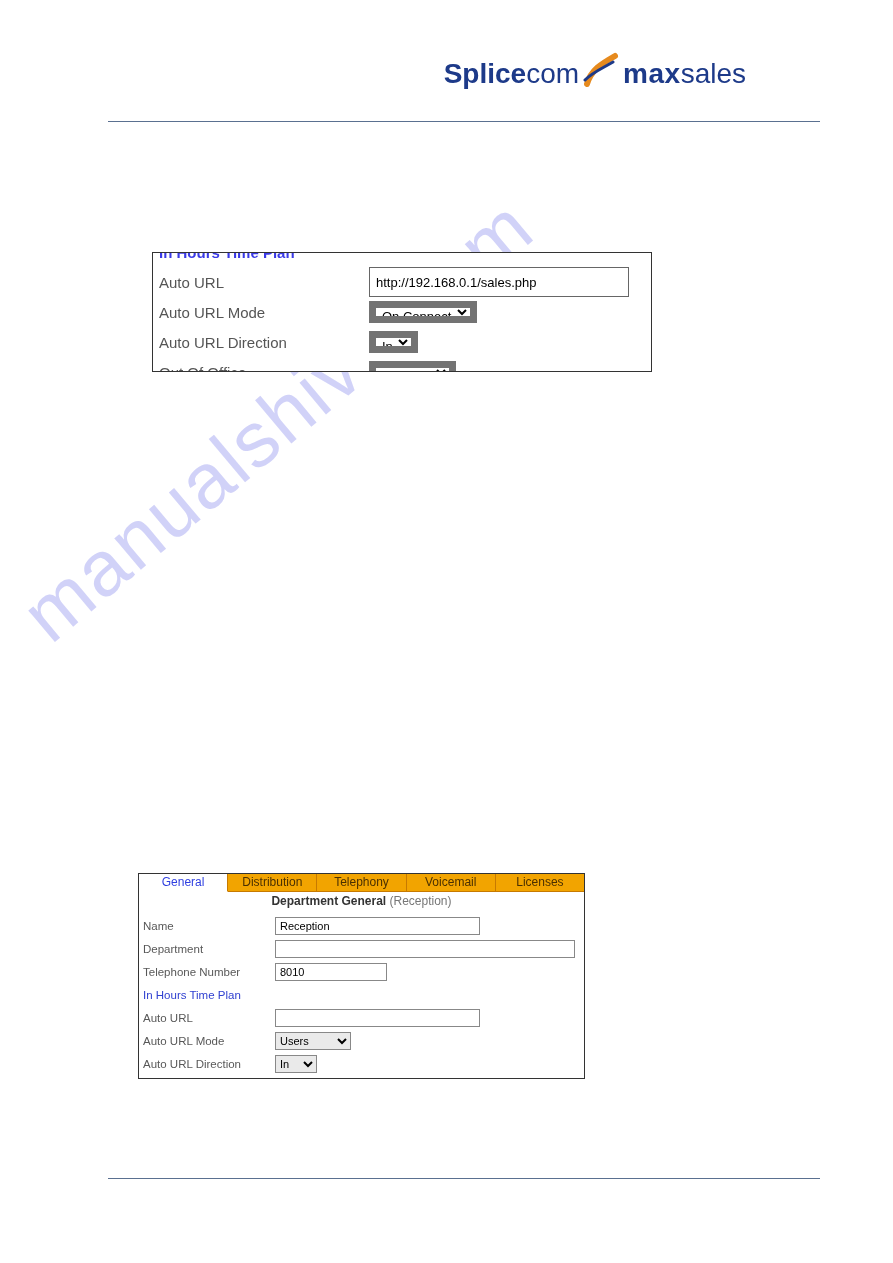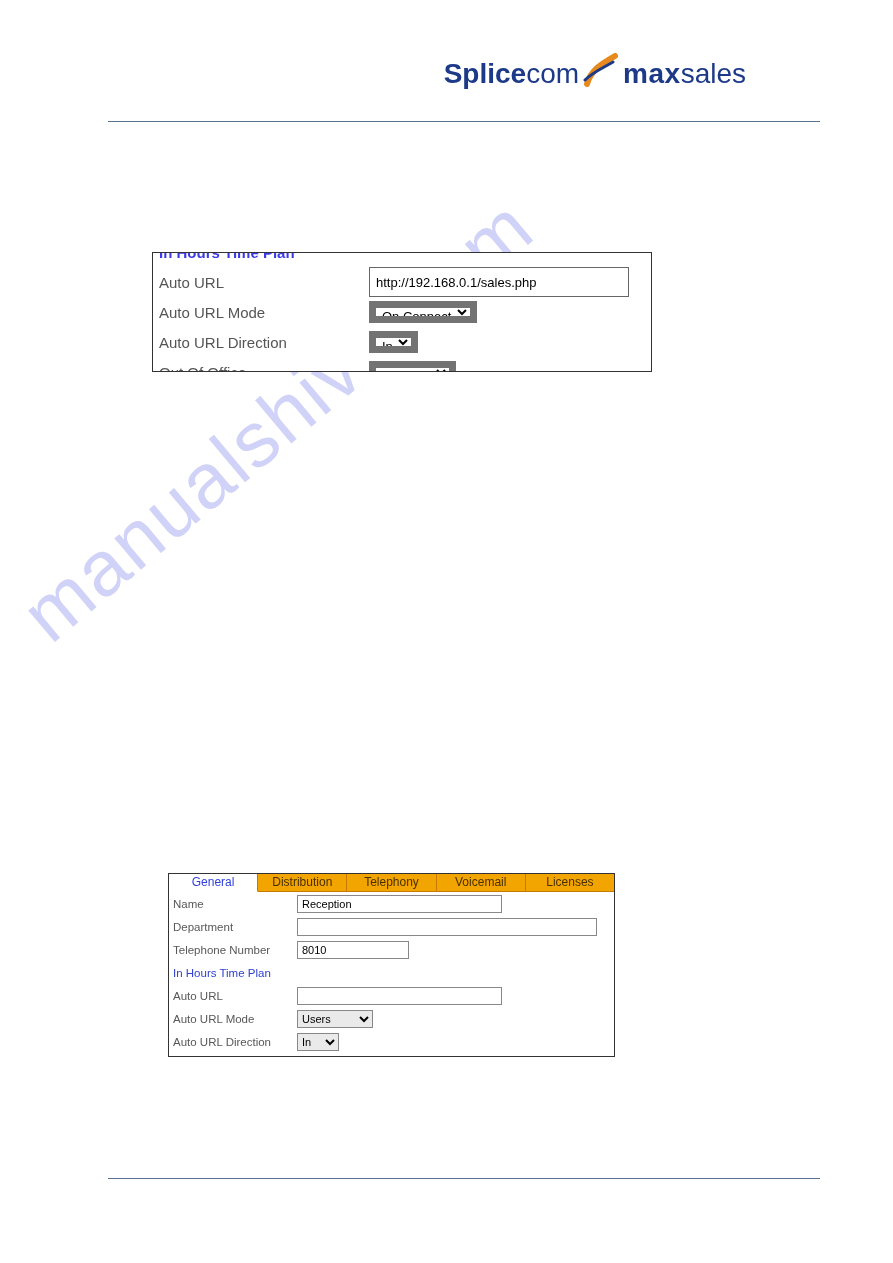--- a/index.html
+++ b/index.html
@@ -110,21 +110,21 @@
     border: 7px solid #737373;
     height: 22px;
     font-size: 13px;
     background: #fff;
     padding: 0 2px;
   }
   
   .panel2 {
     position: absolute;
     top: 873px;
-    left: 168px;
+    left: 138px;
     width: 447px;
     border: 1px solid #333;
     box-sizing: border-box;
     background: #fff;
     font-size: 12px;
     color: #555;
   }
   .tabs {
     display: flex;
     height: 18px;
@@ -152,20 +152,21 @@
     padding: 2px 0 6px 0;
     color: #444;
   }
   .panel2-title b { color: #333; }
   .panel2-title .sub { color: #777; }
   .panel2 .row2 {
     display: flex;
     align-items: center;
     padding: 1px 4px;
     height: 21px;
+    gap: 8px;
   }
   .panel2 .lbl2 {
     flex: 0 0 124px;
     color: #585858;
     font-size: 11.5px;
   }
   .panel2 .linklbl {
     color: #3040d0;
     cursor: pointer;
   }
@@ -236,20 +237,24 @@
 
   <div class="panel2">
     <div class="tabs">
       <div class="tab active">General</div>
       <div class="tab">Distribution</div>
       <div class="tab">Telephony</div>
       <div class="tab">Voicemail</div>
       <div class="tab">Licenses</div>
     </div>
 
+    <div class="panel2-title">
+      <b>Department General</b>
+      <span class="sub">(Reception)</span>
+    </div>
 
     <div class="row2">
       <span class="lbl2">Name</span>
       <input type="text" style="width: 195px;" value="Reception">
     </div>
 
     <div class="row2">
       <span class="lbl2">Department</span>
       <input type="text" style="width: 290px;" value="">
     </div>

